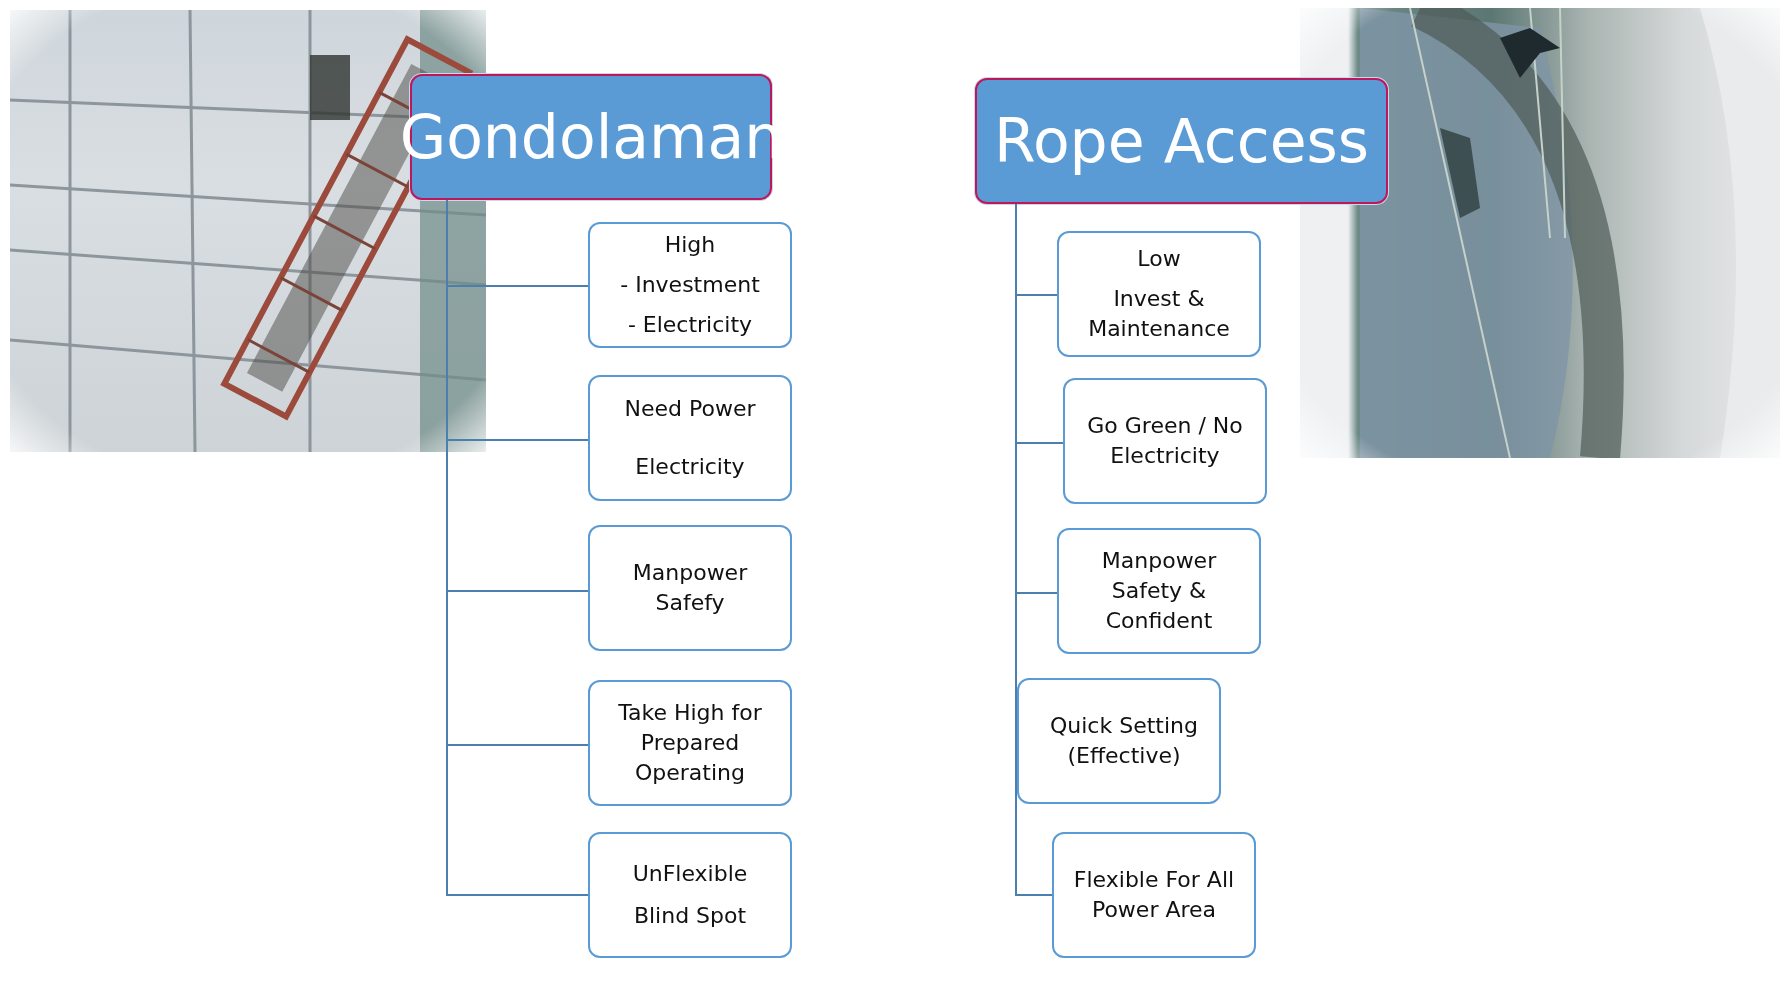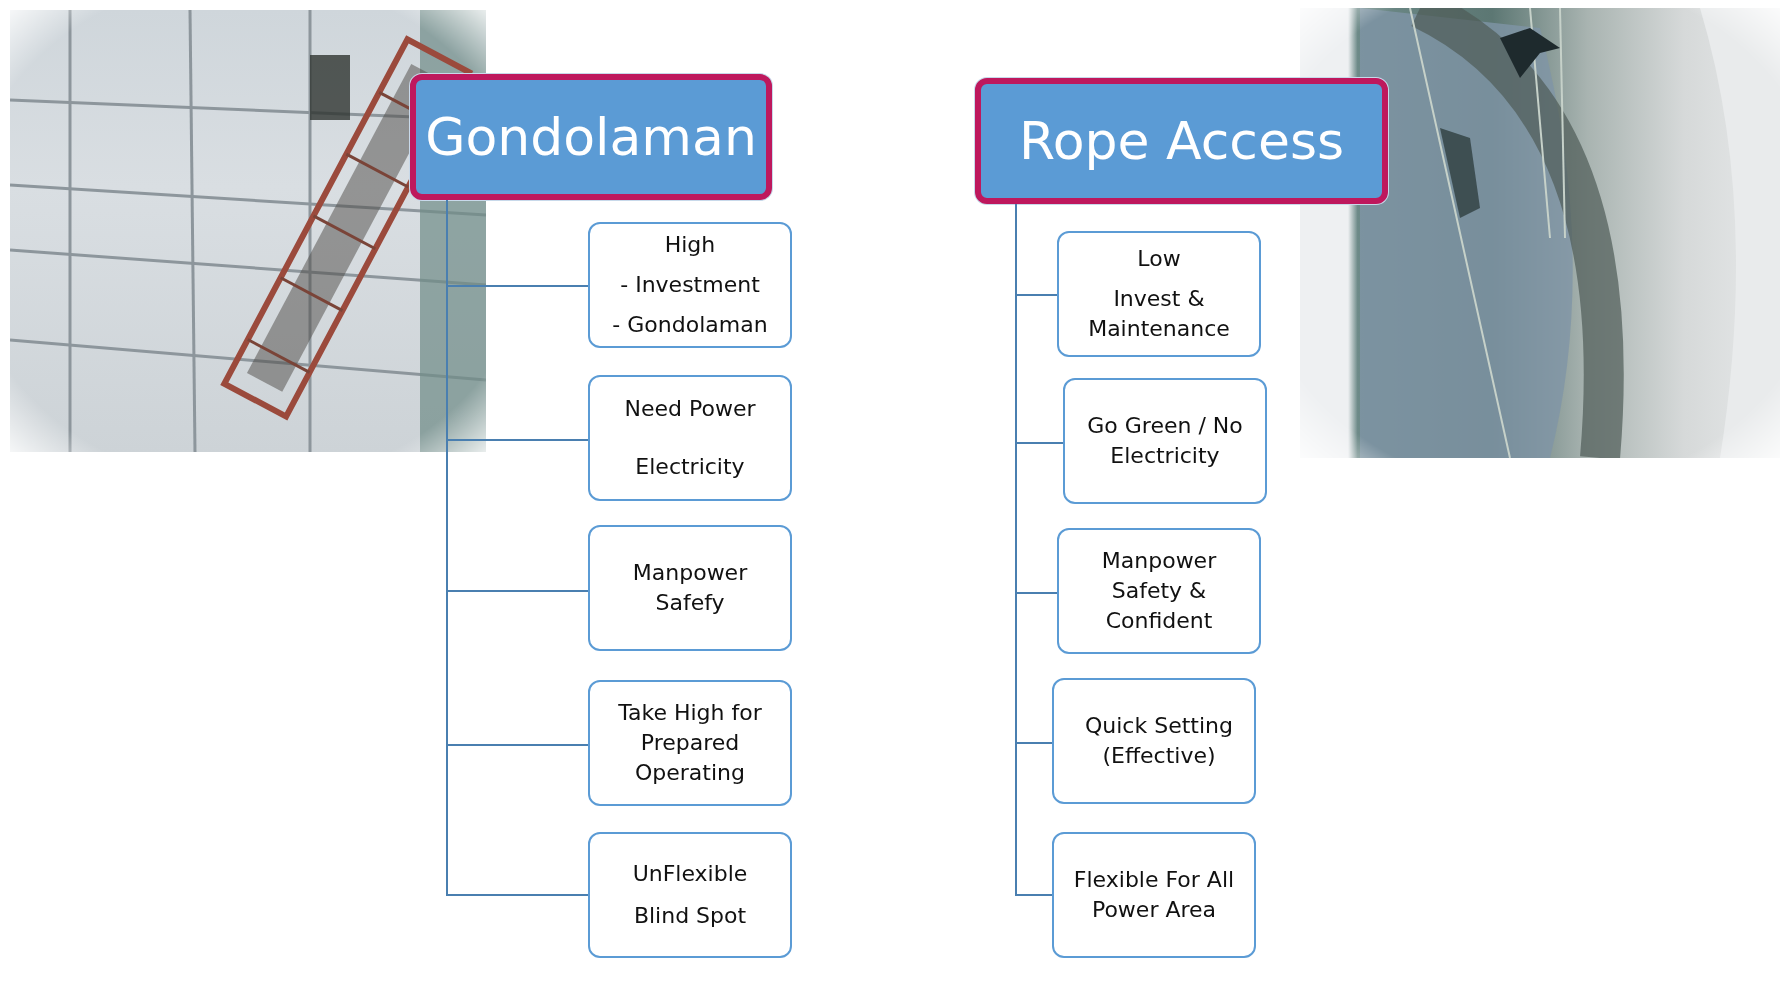--- a/index.html
+++ b/index.html
@@ -10,23 +10,23 @@
     -webkit-mask-image: radial-gradient(ellipse 75% 72% at 50% 50%, #000 80%, transparent 100%);
     mask-image: radial-gradient(ellipse 75% 72% at 50% 50%, #000 80%, transparent 100%);
   }
   .photo-right { left:1300px; top:8px; width:480px; height:450px;
     background:linear-gradient(90deg,#eef0f2 0%,#eef0f2 10%,#6d8a88 12%,#5c7773 40%,#a9b4b1 60%,#d6d9d9 80%,#e7e9ea 100%);
     -webkit-mask-image: radial-gradient(ellipse 75% 72% at 50% 50%, #000 80%, transparent 100%);
     mask-image: radial-gradient(ellipse 75% 72% at 50% 50%, #000 80%, transparent 100%);
   }
   .photo svg { position:absolute; left:0; top:0; width:100%; height:100%; }
 
-  .header-box { position:absolute; background:#5b9bd5; color:#fff; border:6px solid #be185d; border-radius:12px;
+  .header-box { position:absolute; background:#5b9bd5; color:#fff; border:2px solid #be185d; border-radius:12px;
     box-shadow: 0 0 0 1px #c8d9ea; display:flex; align-items:center; justify-content:center;
-    font-family:"DejaVu Sans", sans-serif; font-size:52px; font-weight:normal; box-sizing:border-box; }
+    font-family:"DejaVu Sans", sans-serif; font-size:60px; font-weight:normal; box-sizing:border-box; }
   .hdr-left { left:410px; top:74px; width:362px; height:126px; }
   .hdr-right { left:975px; top:78px; width:413px; height:126px; }
 
   .trunk { position:absolute; width:2px; background:#4a7fb0; }
   .branch { position:absolute; height:2px; background:#4a7fb0; }
 
   .item { position:absolute; width:204px; height:126px; border:2px solid #5b9bd5; border-radius:12px; background:#fff;
     box-sizing:border-box; display:flex; align-items:center; justify-content:center; text-align:center;
     font-family:"DejaVu Sans", sans-serif; font-size:22px; color:#111; line-height:30px; padding:0 6px; }
   .item span { display:block; }
@@ -95,21 +95,21 @@
 <div class="branch" style="left:1015px; top:294px; width:43px;"></div>
 <div class="branch" style="left:1015px; top:442px; width:50px;"></div>
 <div class="branch" style="left:1015px; top:592px; width:43px;"></div>
 <div class="branch" style="left:1015px; top:742px; width:38px;"></div>
 <div class="branch" style="left:1015px; top:894px; width:38px;"></div>
 
 <div class="item" style="left:588px; top:222px;">
   <div>
     <span style="margin-bottom:10px">High</span>
     <span style="margin-bottom:10px">- Investment</span>
-    <span>- Gondolaman</span>
+    <span>- Electricity</span>
   </div>
 </div>
 <div class="item" style="left:588px; top:375px;">
   <div>
     <span style="margin-bottom:28px">Need Power</span>
     <span>Electricity</span>
   </div>
 </div>
 <div class="item" style="left:588px; top:525px;">
   <div>
@@ -144,21 +144,21 @@
     <span>Electricity</span>
   </div>
 </div>
 <div class="item" style="left:1057px; top:528px;">
   <div>
     <span>Manpower</span>
     <span>Safety &amp;</span>
     <span>Confident</span>
   </div>
 </div>
-<div class="item" style="left:1052px; top:678px;padding-left:16px;">
+<div class="item" style="left:1017px; top:678px;padding-left:16px;">
   <div>
     <span>Quick Setting</span>
     <span>(Effective)</span>
   </div>
 </div>
 <div class="item" style="left:1052px; top:832px;">
   <div>
     <span>Flexible For All</span>
     <span>Power Area</span>
   </div>

